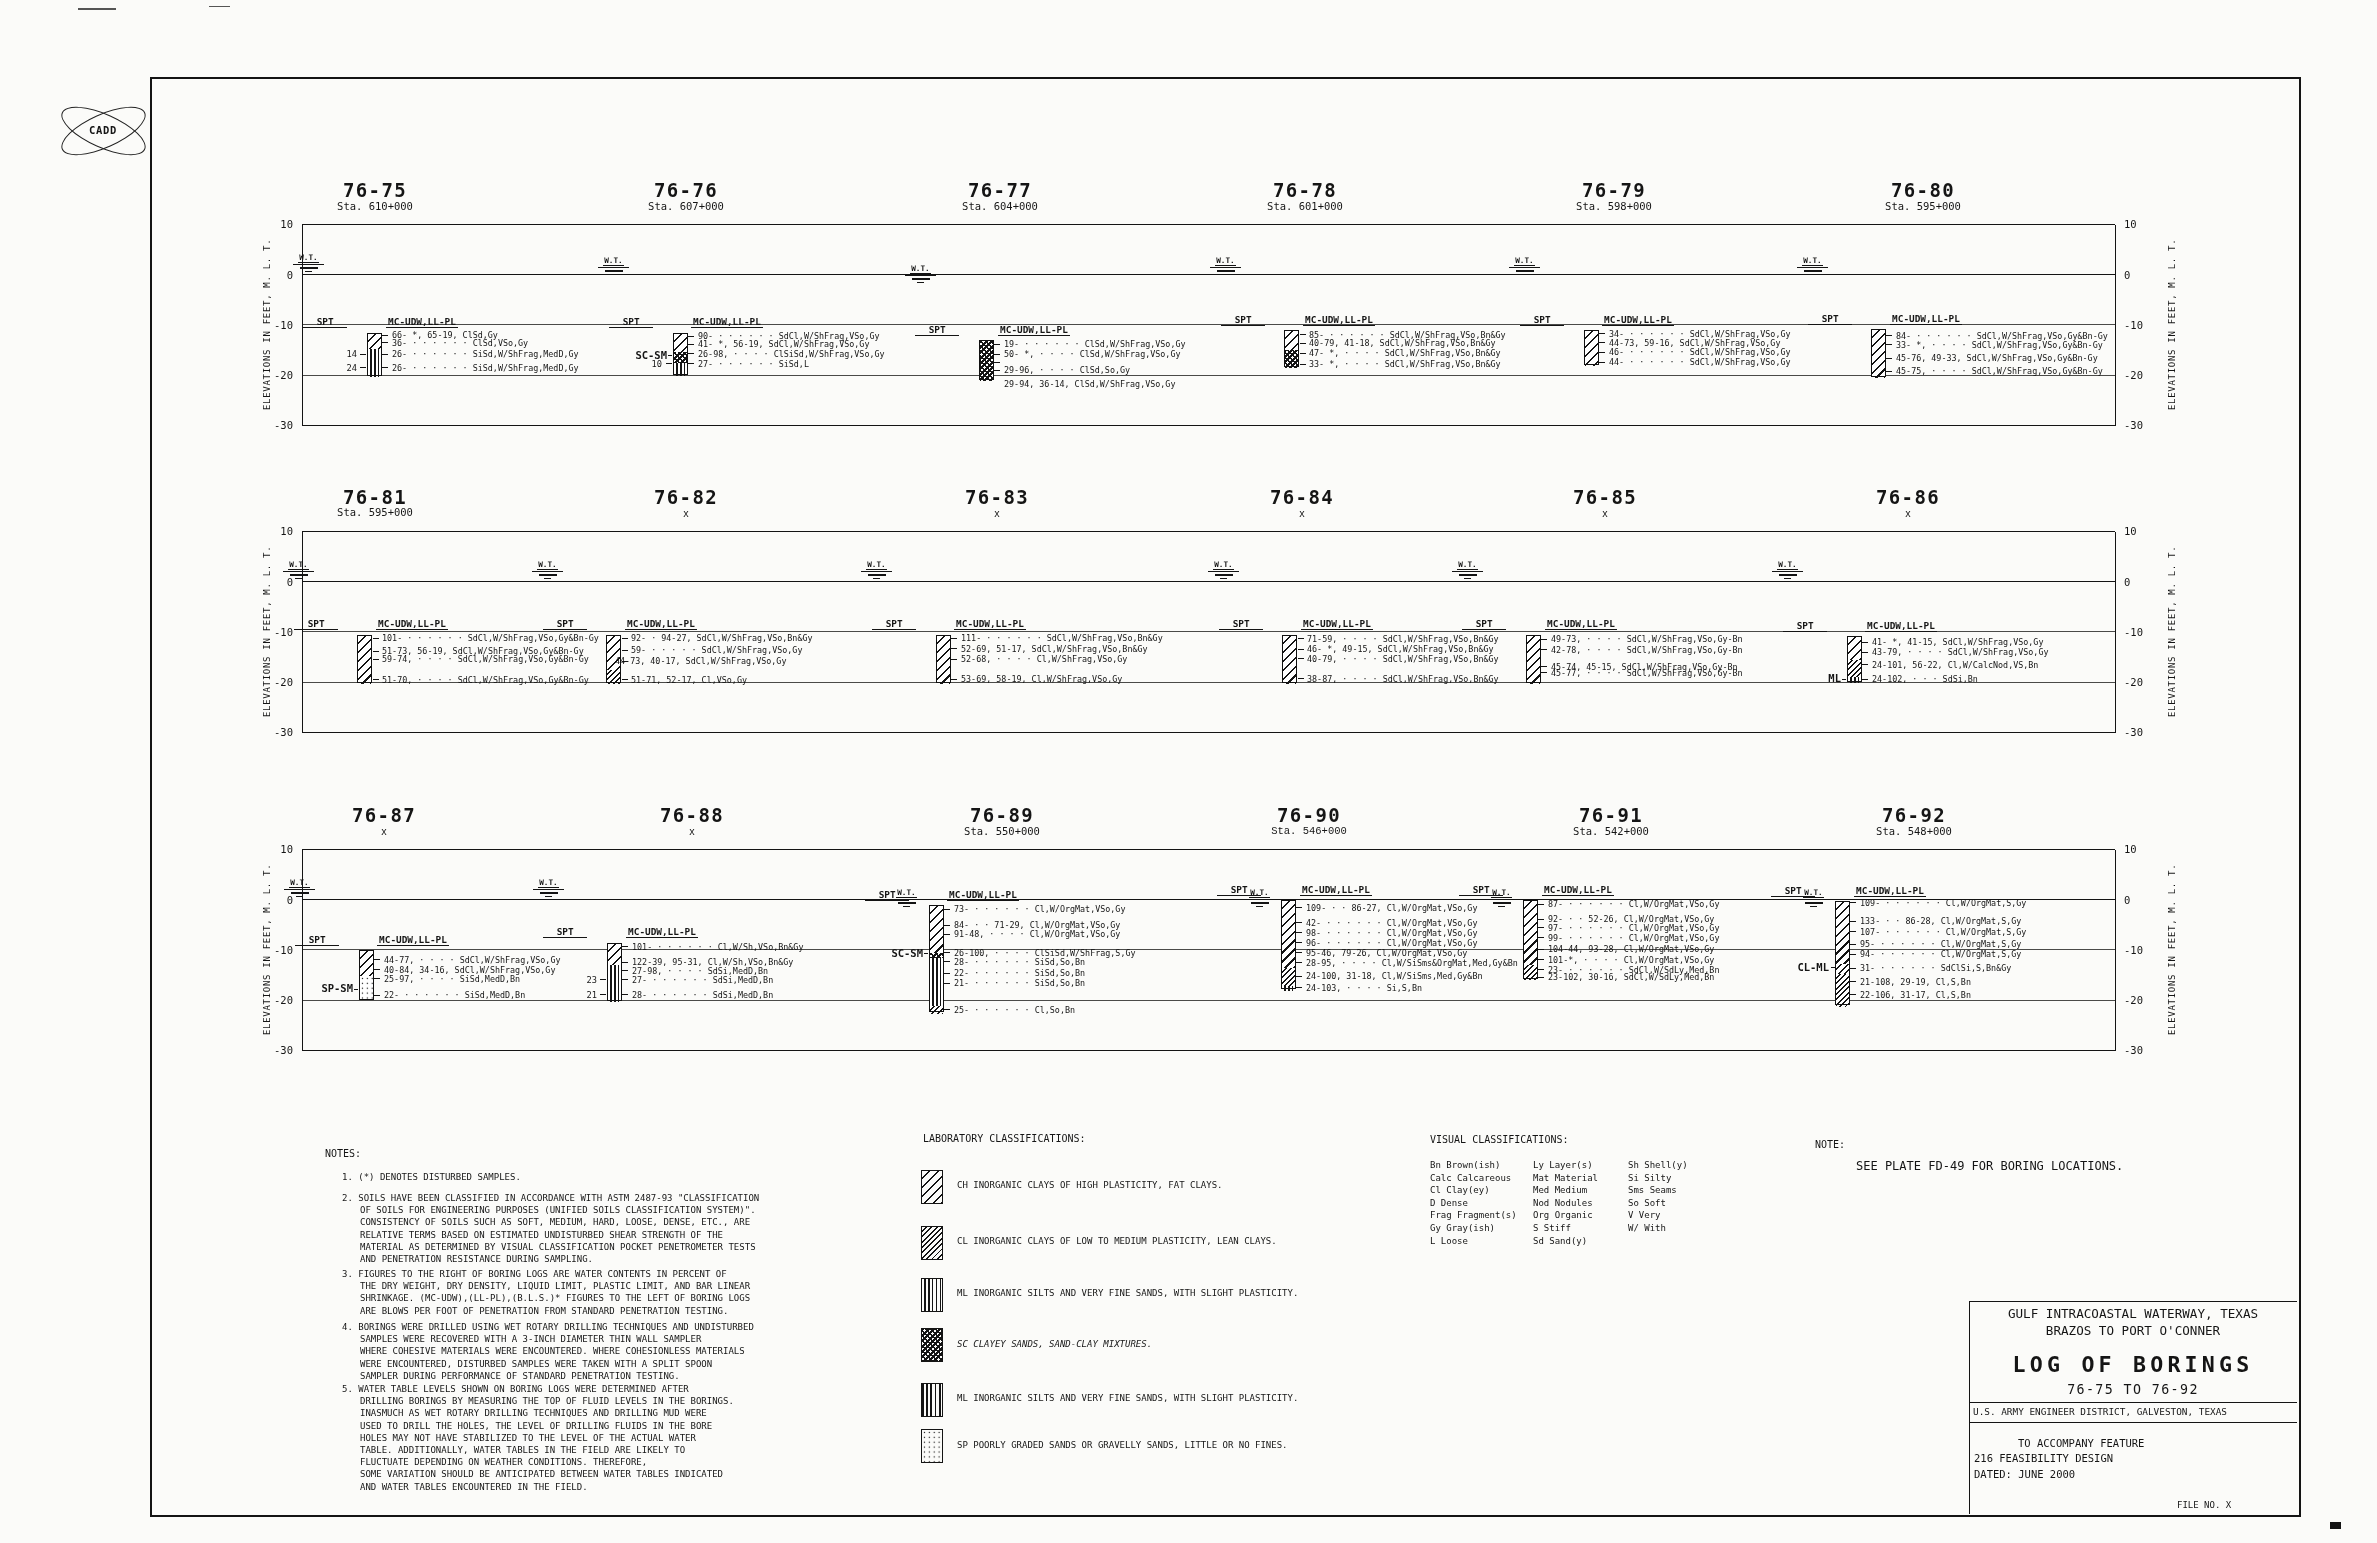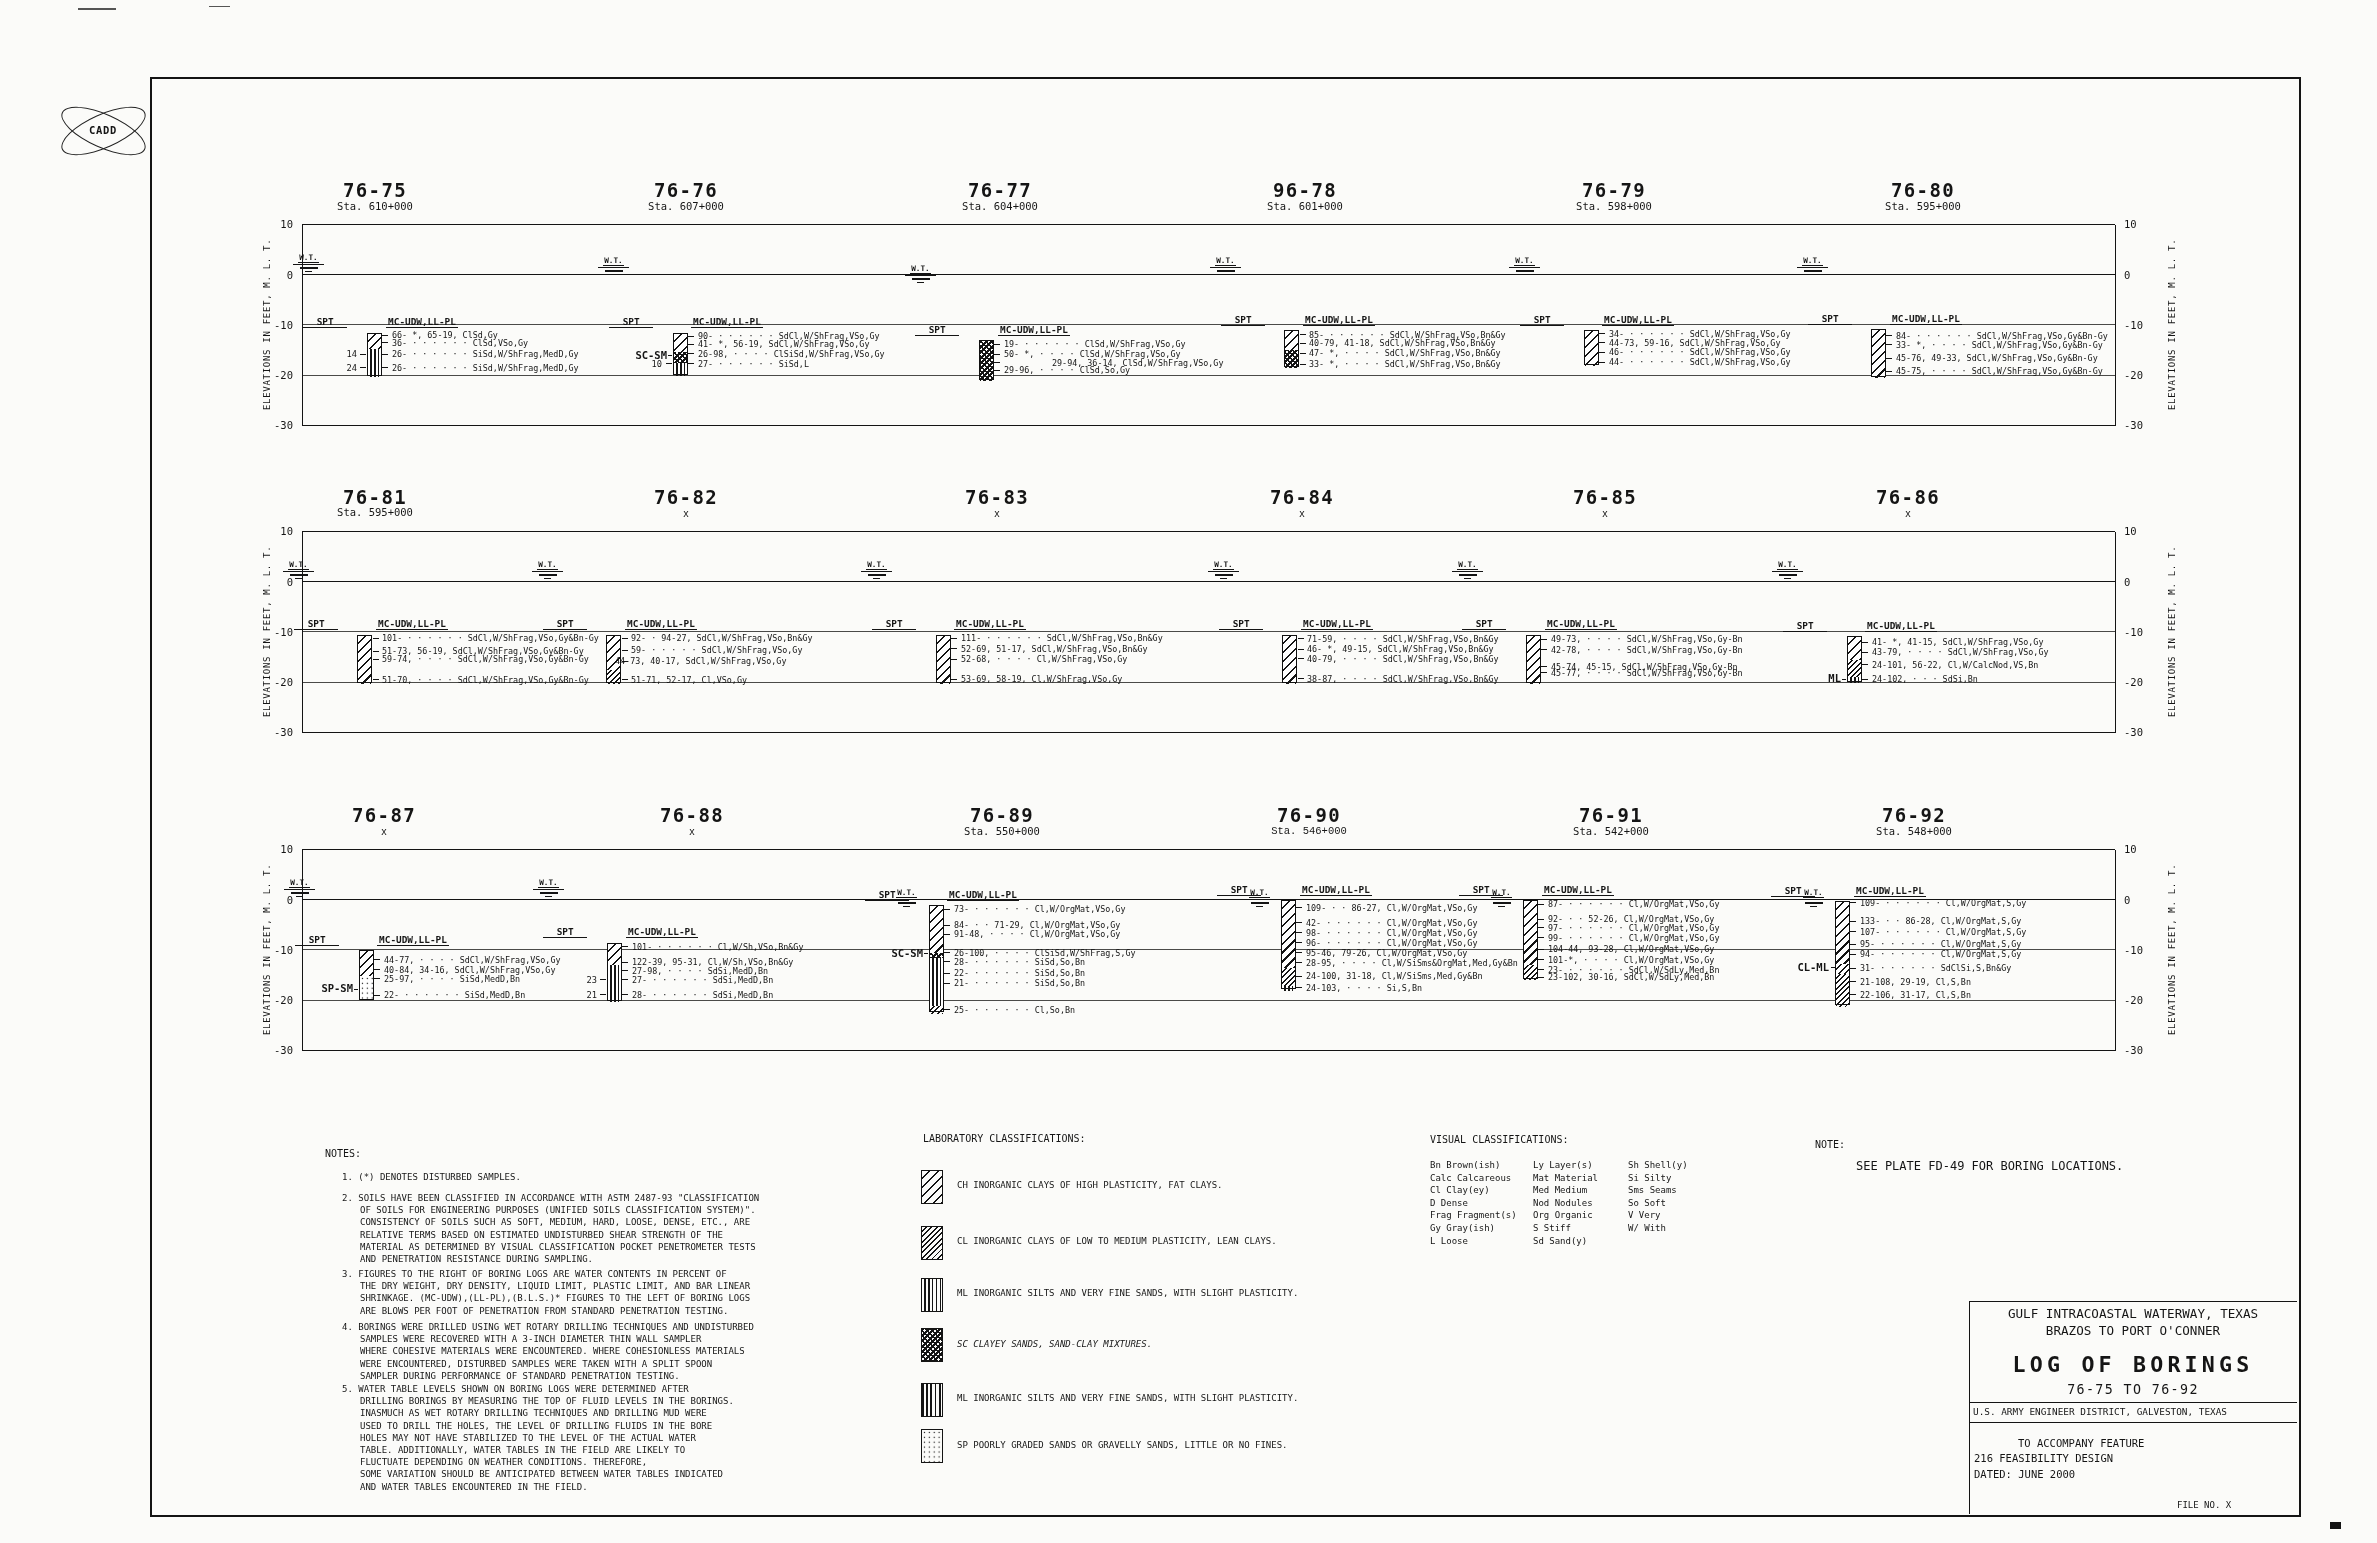--- a/index.html
+++ b/index.html
@@ -144,26 +144,26 @@
           <div class="hdr" style="left: 915px; top: 325px; width: 40px; text-align: center;">SPT</div>
           <div class="hdr" style="left: 998px; top: 325px;">MC-UDW,LL-PL</div>
           <div class="col" style="left: 979px; top: 340px; height: 40px;">
             <div class="seg pat-sc" style="height: 40px;"></div>
           </div>
           <div class="tick" style="left: 994px; top: 344px; width: 6.3px;"></div>
           <div class="samp" style="left: 1004px; top: 340px;">19- · · · · · · ClSd,W/ShFrag,VSo,Gy</div>
           <div class="tick" style="left: 994px; top: 354px; width: 6.3px;"></div>
           <div class="samp" style="left: 1004px; top: 350px;">50- *, · · · · ClSd,W/ShFrag,VSo,Gy</div>
           <div class="tick" style="left: 994px; top: 362px; width: 6.3px;"></div>
-          <div class="samp" style="left: 1004px; top: 359px; margin-left: 48px;">29-94, 36-14, ClSd,W/ShFrag,VSo,Gy</div>
+          <div class="samp" style="left: 1004px; top: 380px;">29-94, 36-14, ClSd,W/ShFrag,VSo,Gy</div>
           <div class="tick" style="left: 994px; top: 370px; width: 6.3px;"></div>
           <div class="samp" style="left: 1004px; top: 366px;">29-96, · · · · ClSd,So,Gy</div>
         </div>
         <div class="abs" style="left: 0px; top: 0px;">
-          <div class="bname" style="left: 1305px; top: 179px;">96-78</div>
+          <div class="bname" style="left: 1305px; top: 179px;">76-78</div>
           <div class="bsta" style="left: 1305px; top: 200px;">Sta. 601+000</div>
           <div class="wt" style="left: 1206px; top: 253px;"><span class="t">W.T.</span><div class="l1"></div><div class="l2"></div><div class="l3"></div></div>
           <div class="hdr" style="left: 1221px; top: 315px; width: 40px; text-align: center;">SPT</div>
           <div class="hdr" style="left: 1303px; top: 315px;">MC-UDW,LL-PL</div>
           <div class="col" style="left: 1284px; top: 330px; height: 37px;">
             <div class="seg pat-ch" style="height: 19px;"></div>
             <div class="seg pat-sc" style="height: 17.6px;"></div>
           </div>
           <div class="tick" style="left: 1300px; top: 334px; width: 6.3px;"></div>
           <div class="samp" style="left: 1309px; top: 331px;">85- · · · · · · SdCl,W/ShFrag,VSo,Bn&amp;Gy</div>

